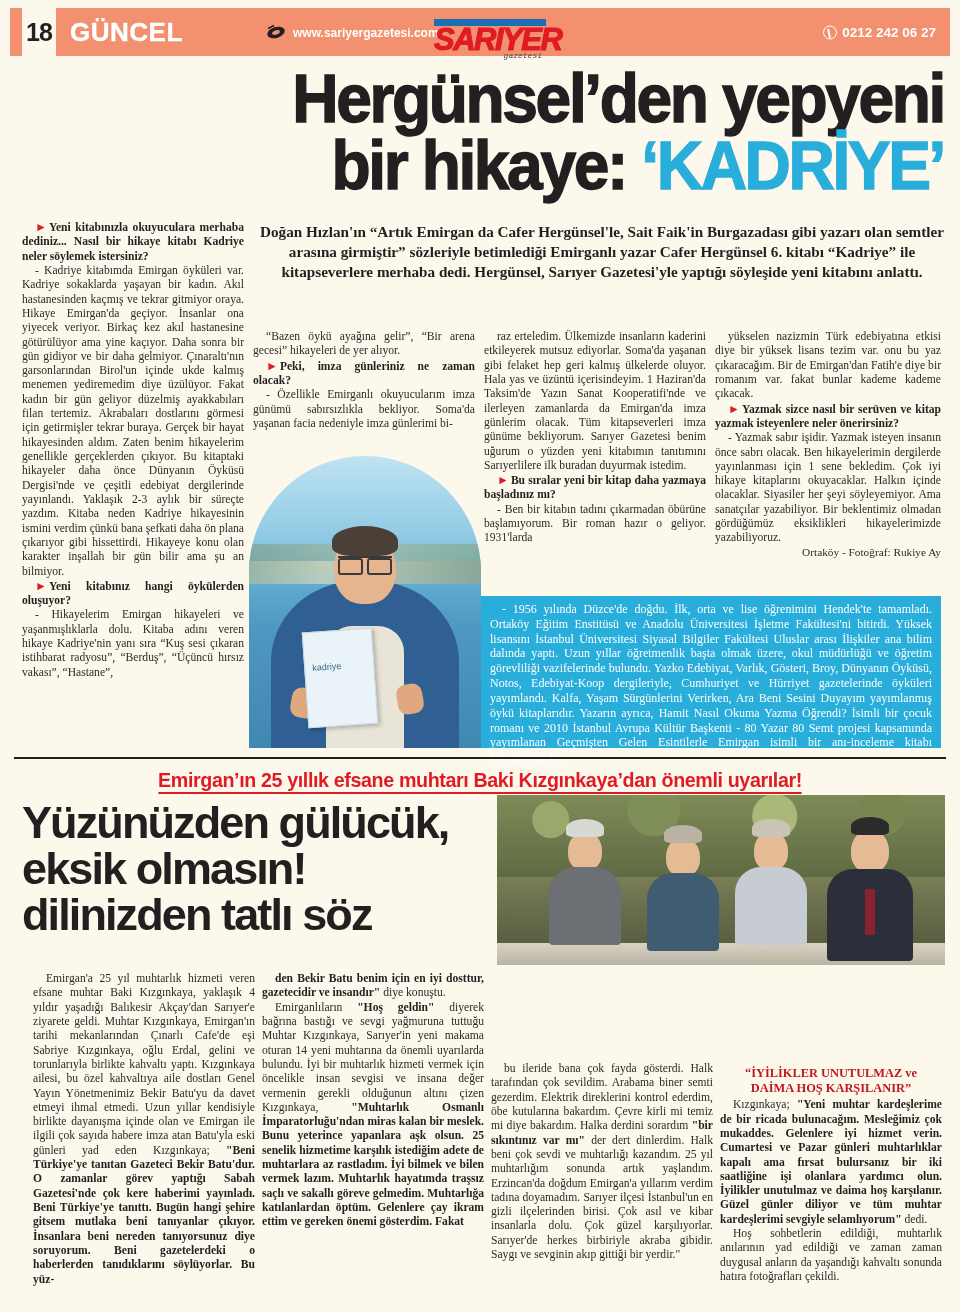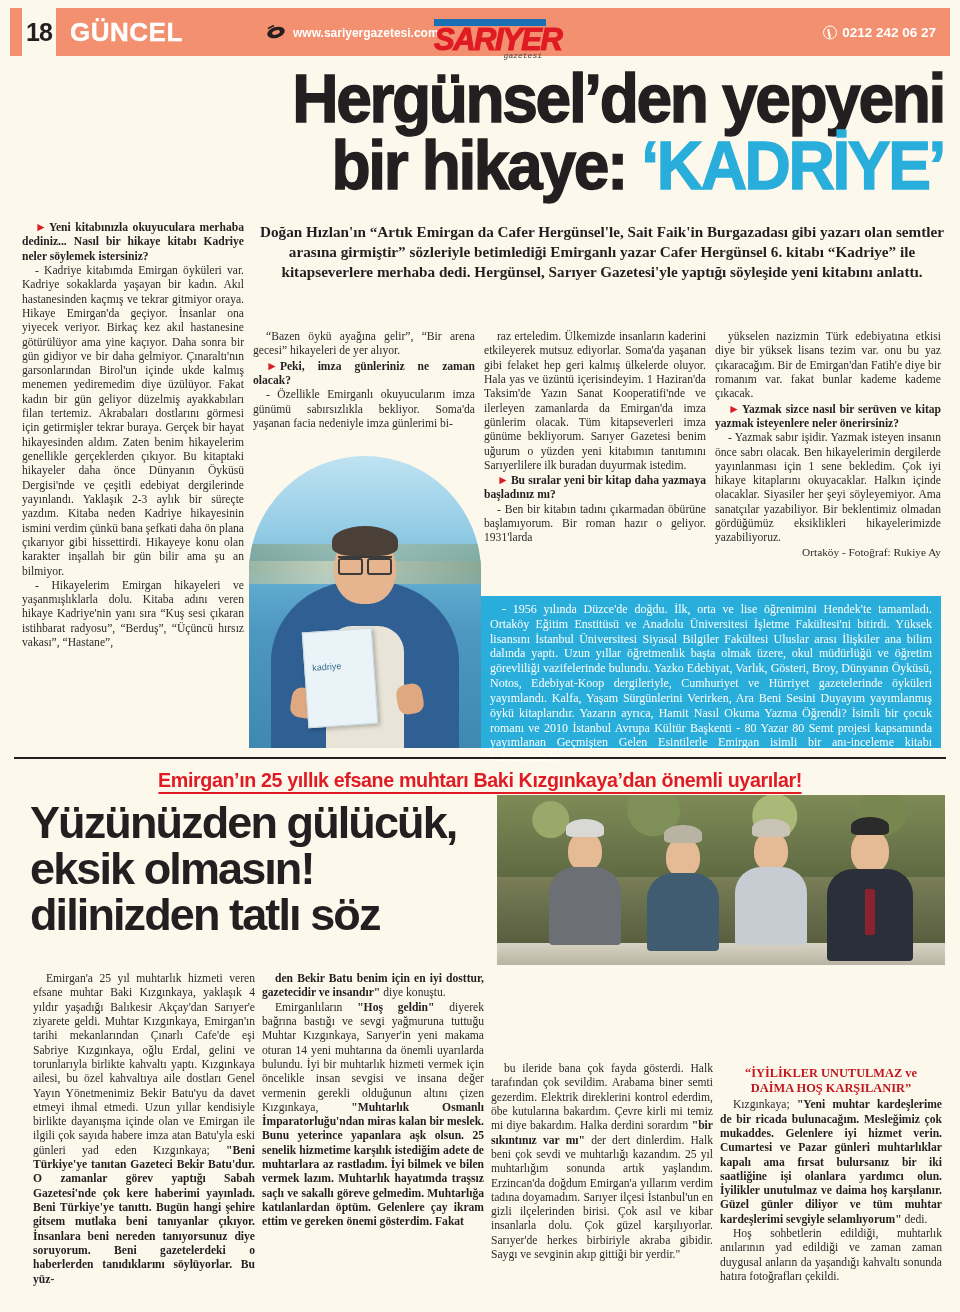--- a/index.html
+++ b/index.html
@@ -291,21 +291,21 @@
     font-size: 20.5px;
     color: #e01b24;
     letter-spacing: -0.4px;
     transform: scaleX(0.96);
   }
   .banner2 span { border-bottom: 2.4px solid #e01b24; padding-bottom: 1px; }
 
   
   .headline2 {
     position: absolute;
-    left: 30px; top: 800px;
+    left: 22px; top: 800px;
     width: 470px;
     font-family: "Liberation Sans", sans-serif;
     font-weight: bold;
     font-size: 45px;
     line-height: 1.02;
     letter-spacing: -1.9px;
     color: #231f20;
   }
 
   
@@ -412,20 +412,21 @@
   <div><span>bir hikaye: </span><span class="kadriye">‘KADRİYE’</span></div>
 </div>
 
 <div class="standfirst">Doğan Hızlan'ın “Artık Emirgan da Cafer Hergünsel'le, Sait Faik'in Burgazadası gibi yazarı olan semtler arasına girmiştir” sözleriyle betimlediği Emirganlı yazar Cafer Hergünsel 6. kitabı “Kadriye” ile kitapseverlere merhaba dedi. Hergünsel, Sarıyer Gazetesi'yle yaptığı söyleşide yeni kitabını anlattı.</div>
 
 <div class="top-body">
 
   <div class="col" id="colA">
     <p class="q"><span class="bullet">►</span><span>Yeni kitabınızla okuyuculara merhaba dediniz... Nasıl bir hikaye kitabı Kadriye neler söylemek istersiniz?</span></p>
     <p>- Kadriye kitabımda Emirgan öyküleri var. Kadriye sokaklarda yaşayan bir kadın. Akıl hastanesinden kaçmış ve tekrar gitmiyor oraya. Hikaye Emirgan'da geçiyor. İnsanlar ona yiyecek veriyor. Birkaç kez akıl hastanesine götürülüyor ama yine kaçıyor. Daha sonra bir gün gidiyor ve bir daha gelmiyor. Çınaraltı'nın garsonlarından Birol'un içinde ukde kalmış menemen yediremedim diye üzülüyor. Fakat kadın bir gün geliyor düzelmiş ayakkabıları filan tertemiz. Akrabaları dostlarını görmesi için getirmişler tekrar buraya. Gerçek bir hayat hikayesinden aldım. Zaten benim hikayelerim genellikle gerçeklerden çıkıyor. Bu kitaptaki hikayeler daha önce Dünyanın Öyküsü Dergisi'nde ve çeşitli edebiyat dergilerinde yayınlandı. Yaklaşık 2-3 aylık bir süreçte yazdım. Kitaba neden Kadriye hikayesinin ismini verdim çünkü bana şefkati daha ön plana çıkarıyor gibi hissettirdi. Hikayeye konu olan karakter inşallah bir gün bilir ama şu an bilmiyor.</p>
+    <p class="q"><span class="bullet">►</span><span>Yeni kitabınız hangi öykülerden oluşuyor?</span></p>
     <p>- Hikayelerim Emirgan hikayeleri ve yaşanmışlıklarla dolu. Kitaba adını veren hikaye Kadriye'nin yanı sıra “Kuş sesi çıkaran istihbarat radyosu”, “Berduş”, “Üçüncü hırsız vakası”, “Hastane”,</p>
   </div>
 
   <div class="col" id="colB">
     <p>“Bazen öykü ayağına gelir”, “Bir arena gecesi” hikayeleri de yer alıyor.</p>
     <p class="q"><span class="bullet">►</span><span>Peki, imza günleriniz ne zaman olacak?</span></p>
     <p>- Özellikle Emirganlı okuyucularım imza günümü sabırsızlıkla bekliyor. Soma'da yaşanan facia nedeniyle imza günlerimi bi-</p>
   </div>
 
   <div class="col" id="colC">

